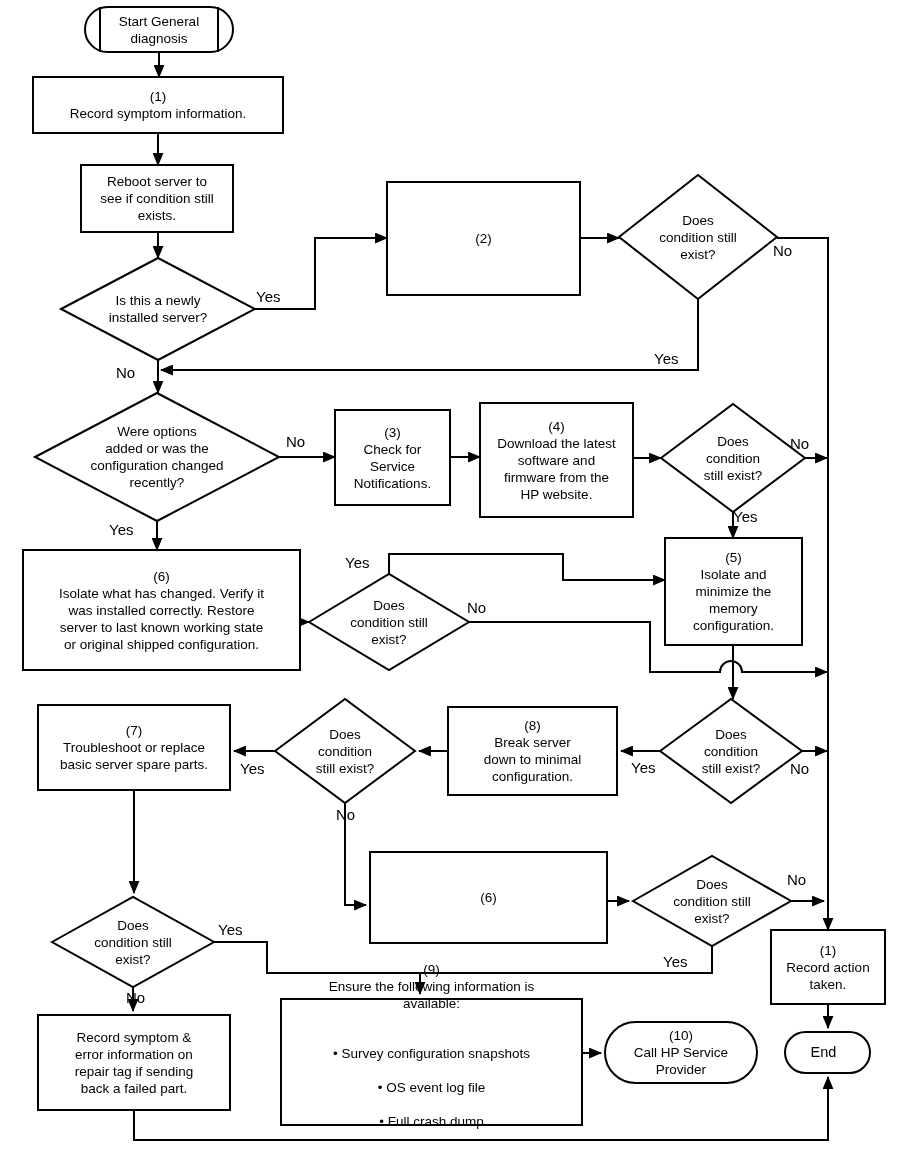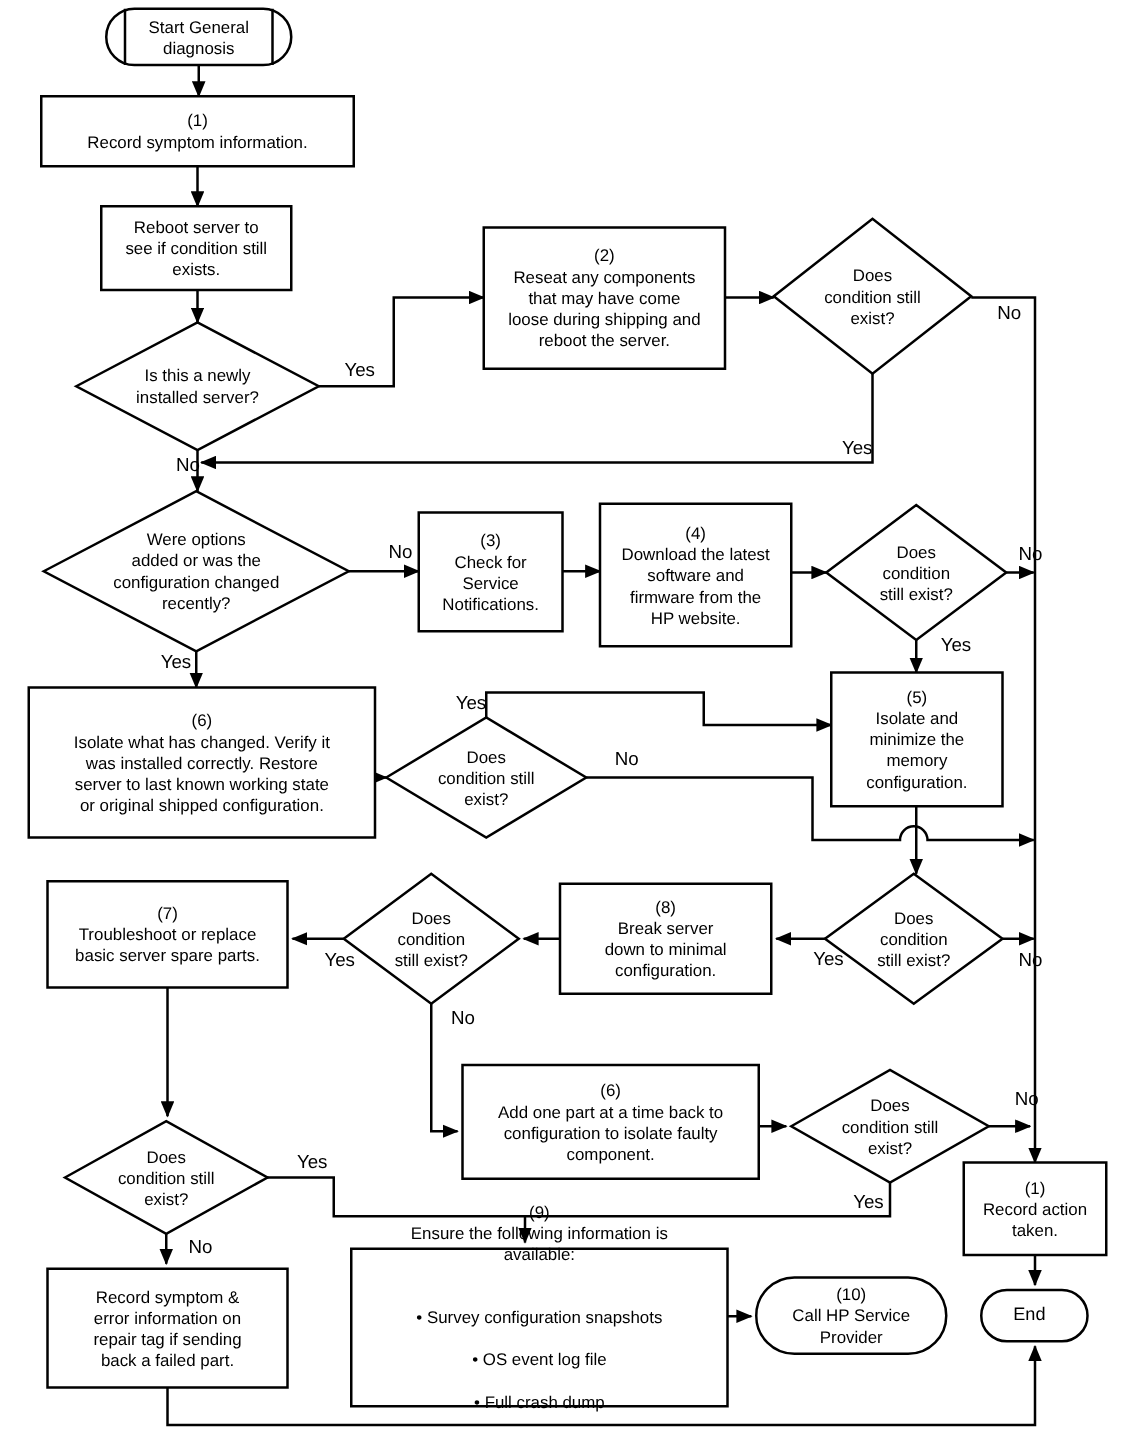--- a/index.html
+++ b/index.html
@@ -8,21 +8,21 @@
     font-family:"Liberation Sans", sans-serif; color:#000;
   }
   #wires { position:absolute; left:0; top:0; }
   .node-text {
     position:absolute; display:flex; flex-direction:column;
     align-items:center; justify-content:center; text-align:center;
     font-size:13.5px; line-height:1.26; white-space:pre-line; pointer-events:none;
   }
   .node-num { display:block; }
   .edge-label {
-    position:absolute; width:44px; text-align:right;
+    position:absolute; width:44px; text-align:left;
     font-size:15px; line-height:1; pointer-events:none;
   }
   .bullets { margin:16px; padding:0; list-style:none; }
   .bullets .bullet::before { content:"• "; }
   svg path, svg rect, svg polygon, svg line { vector-effect:non-scaling-stroke; }
 </style>
 </head>
 <body>
 
 <div id="canvas">
@@ -110,24 +110,20 @@
 
   <div class="node-text" style="left:73px;top:269px;width:170px;height:80px;">Is this a newly
 installed server?</div>
 
   <div class="node-text" style="left:81px;top:165px;width:152px;height:67px;">Reboot server to
 see if condition still
 exists.</div>
 
   <div class="node-text" style="left:387px;top:182px;width:193px;height:113px;">
     <span class="node-num">(2)</span>
-    <span>Reseat any components
-that may have come
-loose during shipping and
-reboot the server.</span>
   </div>
 
   <div class="node-text" style="left:628px;top:192px;width:140px;height:90px;">Does
 condition still
 exist?</div>
 
   <div class="node-text" style="left:52px;top:402px;width:210px;height:110px;">Were options
 added or was the
 configuration changed
 recently?</div>
@@ -187,23 +183,20 @@
 down to minimal
 configuration.</span>
   </div>
 
   <div class="node-text" style="left:671px;top:706px;width:120px;height:90px;">Does
 condition
 still exist?</div>
 
   <div class="node-text" style="left:370px;top:852px;width:237px;height:91px;">
     <span class="node-num">(6)</span>
-    <span>Add one part at a time back to
-configuration to isolate faulty
-component.</span>
   </div>
 
   <div class="node-text" style="left:646px;top:861px;width:132px;height:80px;">Does
 condition still
 exist?</div>
 
   <div class="node-text" style="left:66px;top:902px;width:134px;height:80px;">Does
 condition still
 exist?</div>
 

